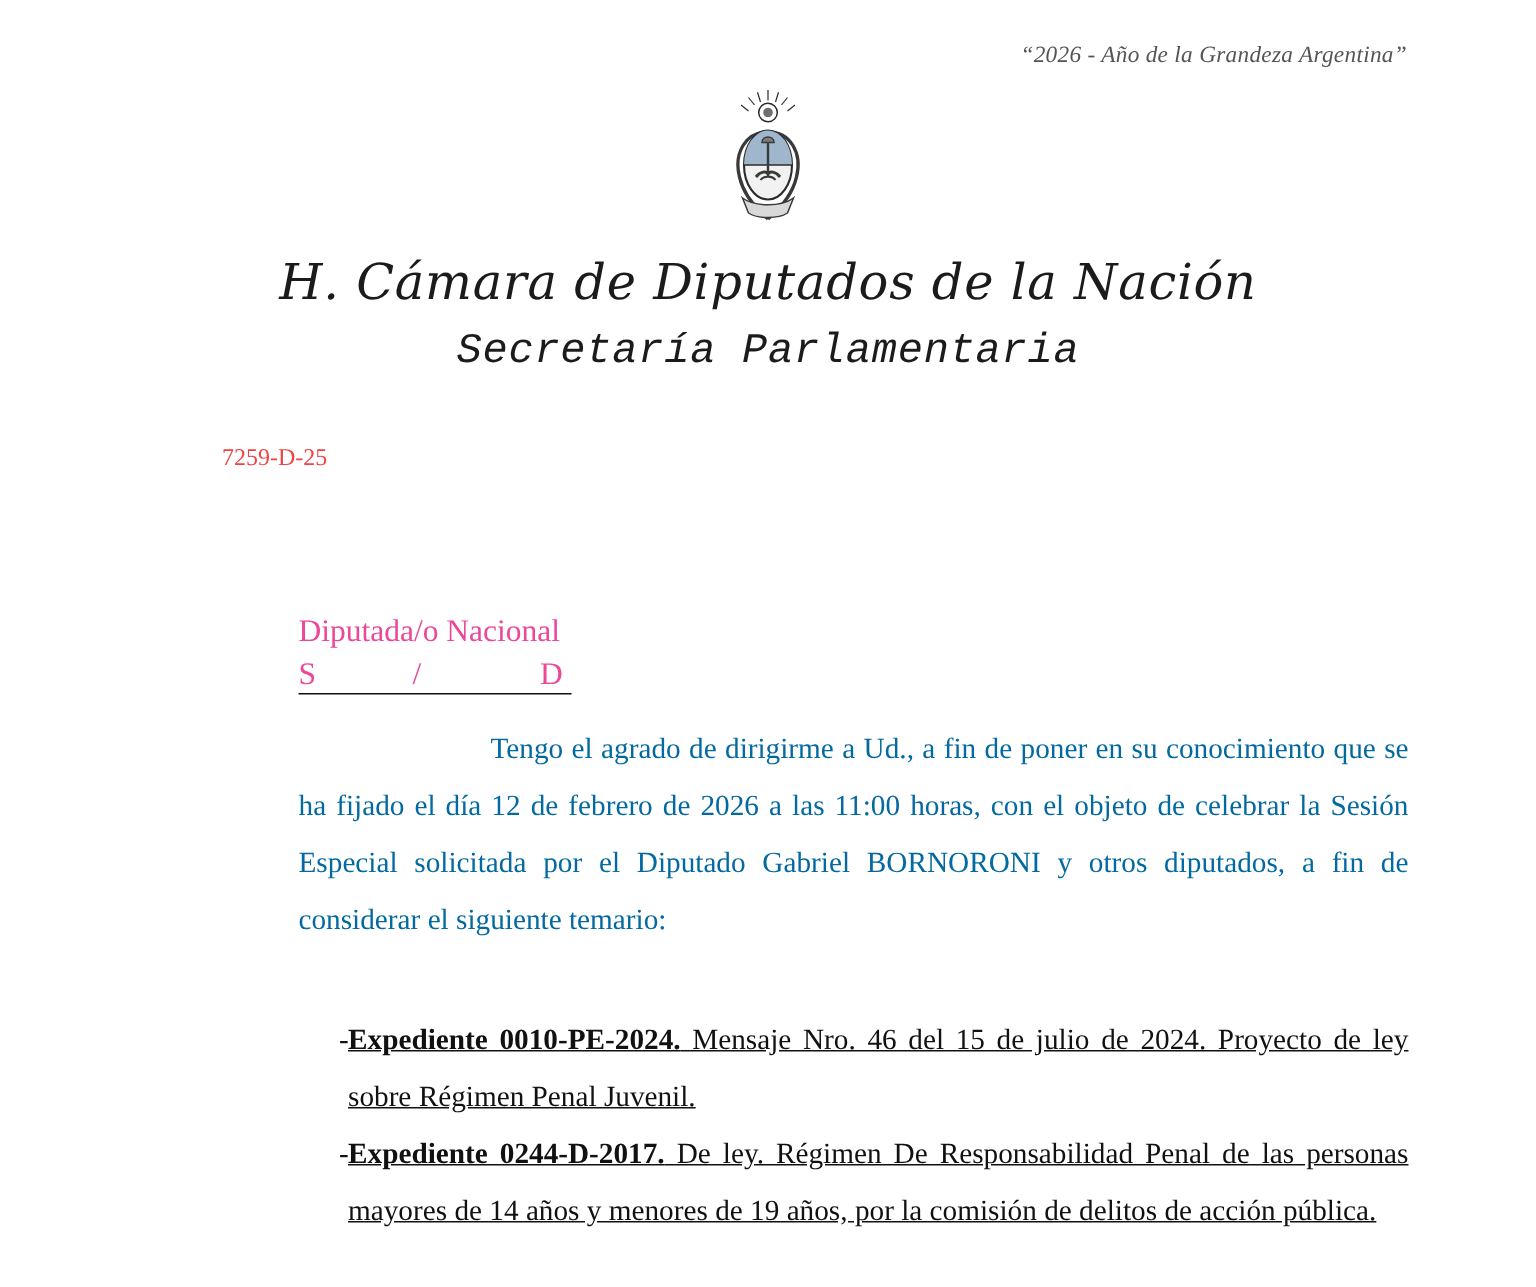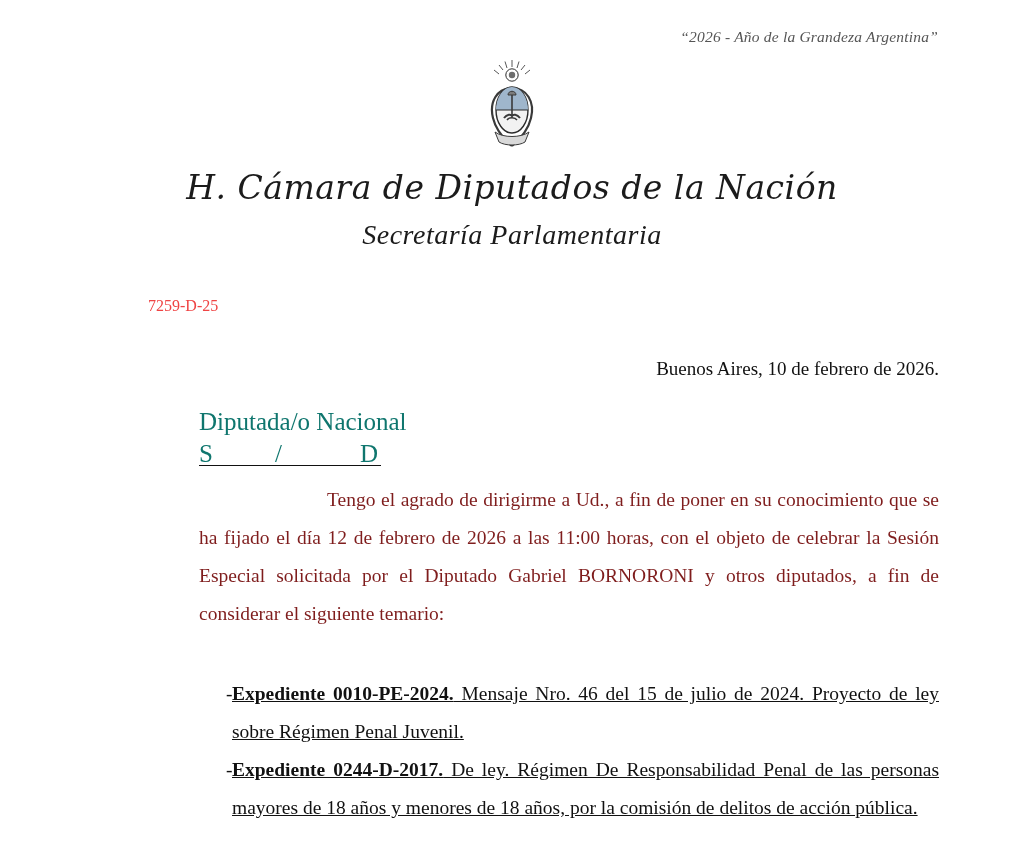--- a/index.html
+++ b/index.html
@@ -61,21 +61,21 @@
   }
   .letterhead .line1 {
     font-family: "DejaVu Serif", serif;
     font-style: italic;
     font-size: 33px;
     letter-spacing: 0.5px;
     color: #1b1b1b;
     white-space: nowrap;
   }
   .letterhead .line2 {
-    font-family: Liberation Serif, serif;
+    font-family: Liberation Mono, monospace;
     font-style: italic;
     font-size: 28px;
     letter-spacing: 0.5px;
     color: #1b1b1b;
     margin-top: 12px;
     white-space: nowrap;
   }
 
   
   .file-number {
@@ -95,22 +95,22 @@
     text-align: right;
     font-size: 19px;
     color: #111111;
   }
 
   
   .addressee {
     position: absolute;
     top: 408px;
     left: 199px;
-    font-size: 25px;
-    color: #0f766e;
+    font-size: 21px;
+    color: #ec4899;
   }
   .addressee .row2 {
     margin-top: 4px;
     border-bottom: 1.3px solid #111111;
     display: inline-block;
     padding-bottom: 1px;
     width: 182px;
     position: relative;
     height: 24px;
   }
@@ -121,21 +121,21 @@
   
   .body-text {
     position: absolute;
     top: 481px;
     left: 199px;
     width: 740px;
     font-size: 19.5px;
     line-height: 38px;
     text-align: justify;
     text-justify: inter-word;
-    color: #7f1d1d;
+    color: #0369a1;
   }
   .body-text .indent { display: inline-block; width: 128px; }
 
   
   .agenda {
     position: absolute;
     top: 675px;
     left: 199px;
     width: 740px;
     font-size: 19.5px;
@@ -201,21 +201,20 @@
     </svg>
   </div>
 
   <div class="letterhead">
     <div class="line1">H. Cámara de Diputados de la Nación</div>
     <div class="line2">Secretaría Parlamentaria</div>
   </div>
 
   <div class="file-number">7259-D-25</div>
 
-  <div class="place-date">Buenos Aires, 10 de febrero de 2026.</div>
 
   <div class="addressee">
     <div>Diputada/o Nacional</div>
     <div class="row2">
       <span class="s">S</span>
       <span class="slash">/</span>
       <span class="d">D</span>
     </div>
   </div>
 
@@ -223,18 +222,18 @@
 
   <div class="agenda">
 
     <div class="agenda-item">
       <div class="agenda-bullet">-</div>
       <div class="agenda-body"><b>Expediente 0010-PE-2024.</b><span> Mensaje Nro. 46 del 15 de julio de 2024. Proyecto de ley sobre Régimen Penal Juvenil.</span></div>
     </div>
 
     <div class="agenda-item">
       <div class="agenda-bullet">-</div>
-      <div class="agenda-body"><b>Expediente 0244-D-2017.</b><span> De ley. Régimen De Responsabilidad Penal de las personas mayores de 18 años y menores de 18 años, por la comisión de delitos de acción pública.</span></div>
+      <div class="agenda-body"><b>Expediente 0244-D-2017.</b><span> De ley. Régimen De Responsabilidad Penal de las personas mayores de 14 años y menores de 19 años, por la comisión de delitos de acción pública.</span></div>
     </div>
 
   </div>
 
 </div>
 
 </body></html>

